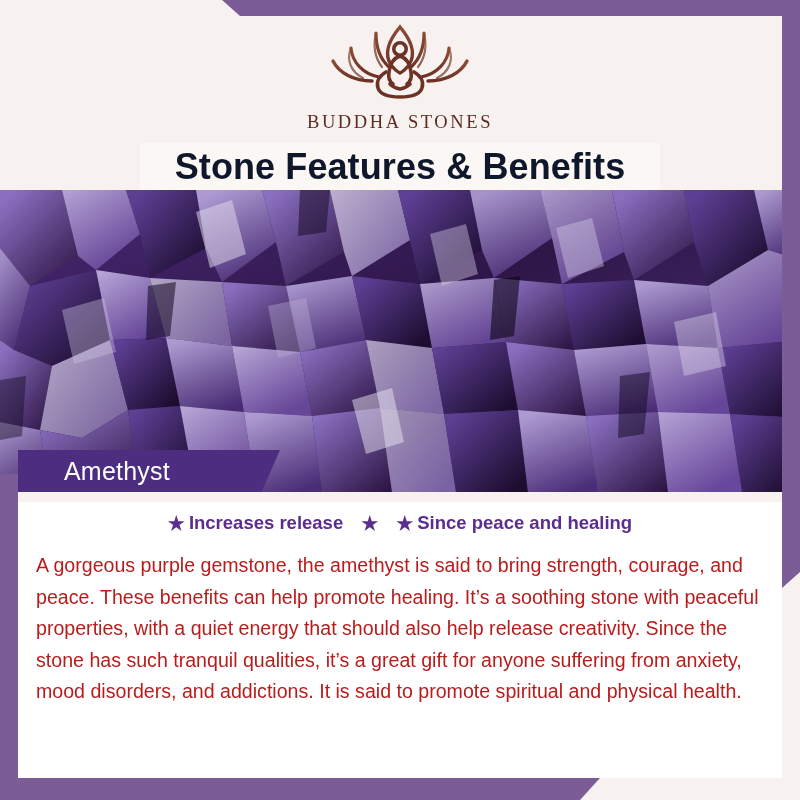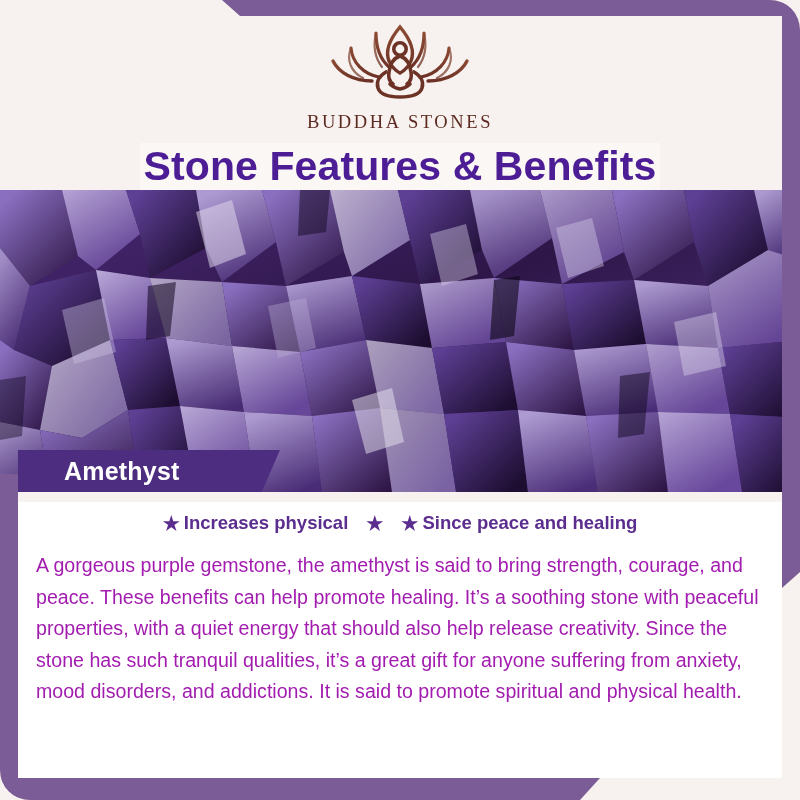--- a/index.html
+++ b/index.html
@@ -15,21 +15,20 @@
     background: #f7f2ef;
     position: relative;
   }
 
   .infographic {
     position: relative;
     width: 800px;
     height: 800px;
     background: #f7f2ef;
     overflow: hidden;
-    border-radius: 30px;
   }
 
   
   .frame-layer {
     position: absolute;
     inset: 0;
     pointer-events: none;
     z-index: 30;
   }
   .frame-layer svg { display: block; width: 800px; height: 800px; }
@@ -69,23 +68,23 @@
     left: 140px;
     top: 143px;
     width: 520px;
     height: 47px;
     background: #fbf7f4;
     display: flex;
     align-items: center;
     justify-content: center;
   }
   .title-text {
-    font-size: 41px;
+    font-size: 36px;
     font-weight: bold;
-    color: #4c1d95;
+    color: #0f172a;
     letter-spacing: 0.1px;
     white-space: nowrap;
     font-stretch: condensed;
   }
 
   
   .photo {
     position: absolute;
     left: 0;
     top: 190px;
@@ -114,21 +113,21 @@
   }
   .stone-label .txt {
     position: absolute;
     left: 46px;
     top: 0;
     height: 42px;
     display: flex;
     align-items: center;
     color: #ffffff;
     font-size: 25px;
-    font-weight: bold;
+    font-weight: normal;
     letter-spacing: 0.2px;
   }
 
   
   .body-panel {
     position: absolute;
     left: 18px;
     top: 492px;
     width: 764px;
     height: 286px;
@@ -165,21 +164,21 @@
     font-size: 19px;
     line-height: 1;
     color: #5b2d8e;
   }
 
   .paragraph {
     position: absolute;
     left: 18px;
     top: 58px;
     width: 730px;
-    color: #a21caf;
+    color: #b91c1c;
     font-size: 19.6px;
     line-height: 31.5px;
     text-align: left;
   }
 </style>
 </head>
 <body>
 
 <div class="infographic">
 
@@ -336,21 +335,21 @@
     <div class="shape"></div>
     <div class="txt">Amethyst</div>
   </div>
 
   <div class="body-panel">
     <div class="body-panel-topstrip"></div>
 
     <div class="benefits">
       <div class="benefit">
         <span class="star">★</span>
-        <span>Increases physical</span>
+        <span>Increases release</span>
       </div>
       <div class="benefit">
         <span class="star">★</span>
       </div>
       <div class="benefit">
         <span class="star">★</span>
         <span>Since peace and healing</span>
       </div>
     </div>
 

